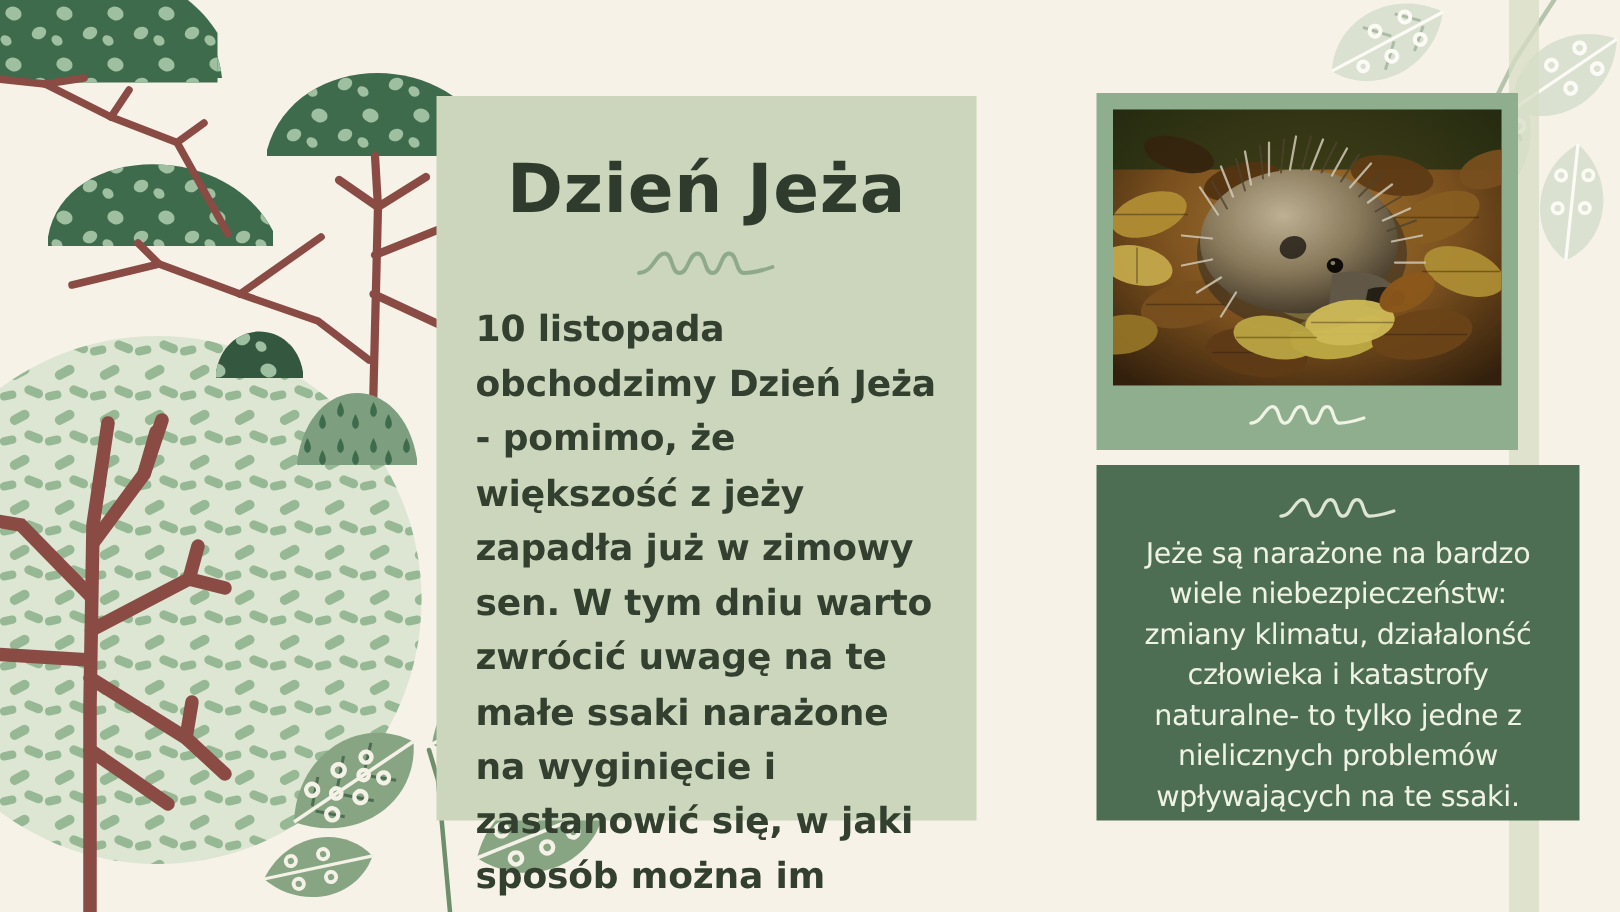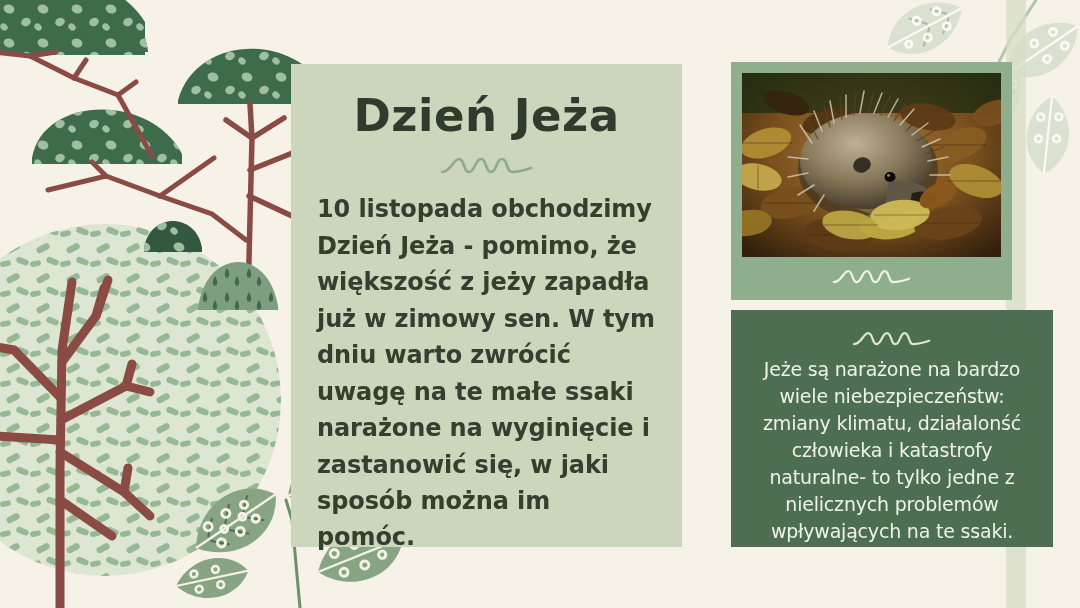--- a/index.html
+++ b/index.html
@@ -29,24 +29,24 @@
     left: 1006px; top: 0;
     width: 20px; height: 608px;
     background: #D7DEC5;
     opacity: .75;
   }
 
   
   #content-card {
     position: absolute;
     left: 291px; top: 64px;
-    width: 391px; height: 483px;
+    width: 360px; height: 483px;
     background: #CBD6BC;
     box-sizing: border-box;
-    padding: 20px 26px 18px 26px;
+    padding: 30px 26px 18px 26px;
     display: flex;
     flex-direction: column;
     align-items: center;
   }
   #card-title {
     font-family: "DejaVu Sans", sans-serif;
     font-weight: bold;
     font-size: 45px;
     letter-spacing: .5px;
     color: #2F3B2C;

